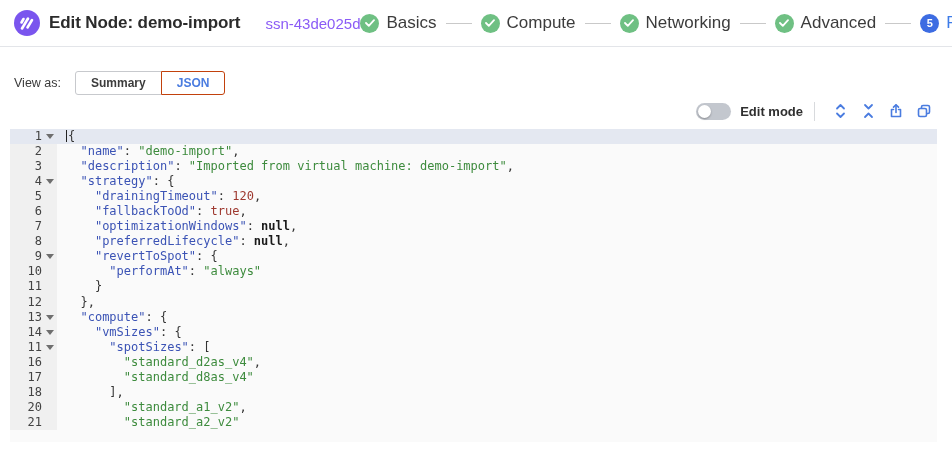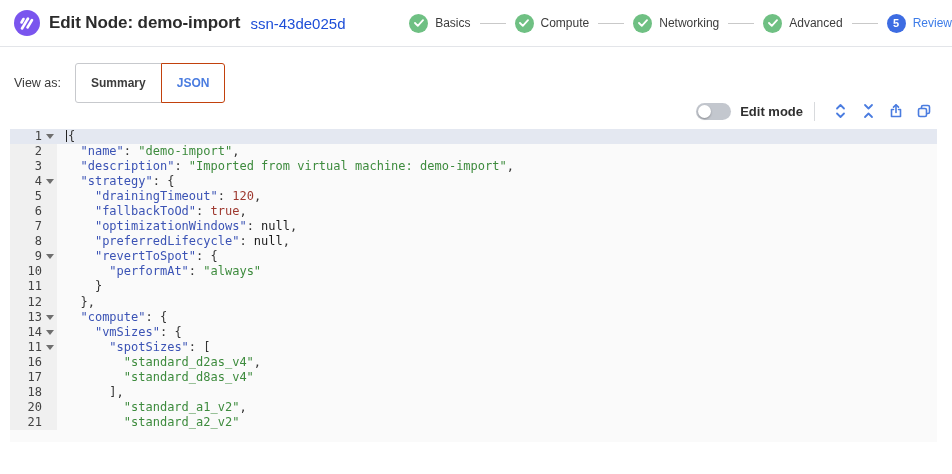--- a/index.html
+++ b/index.html
@@ -4,37 +4,37 @@
 <style>
   * { margin:0; padding:0; box-sizing:border-box; }
   html,body { width:952px; height:474px; background:#fff; overflow:hidden;
     font-family:"Liberation Sans", sans-serif; }
 
   
   .hdr { display:flex; align-items:center; height:47px; padding:0 0 0 14px;
     border-bottom:1px solid #e3e5e9; }
   .logo { width:26px; height:26px; flex:0 0 26px; margin-right:9px; }
   .ttl { font-size:17px; font-weight:bold; color:#2b2b2b; letter-spacing:-0.1px; white-space:nowrap; }
-  .nid { font-size:15px; color:#1d4ed8; margin-left:10px; white-space:nowrap; }
+  .nid { font-size:15px; color:#8b5cf6; margin-left:25px; white-space:nowrap; }
 
   .stepper { margin-left:auto; display:flex; align-items:center; }
   .step { display:flex; align-items:center; }
   .step-circle { width:19px; height:19px; border-radius:50%; display:flex;
     align-items:center; justify-content:center; flex:0 0 19px; }
   .step-circle.done { background:#6fc083; }
   .step-circle.current { background:#3d6ce2; color:#fff; font-size:11px; font-weight:bold; }
-  .step-label { font-size:12px; color:#3c3c3c; margin-left:7px; white-space:nowrap; }
+  .step-label { font-size:17px; color:#3c3c3c; margin-left:7px; white-space:nowrap; }
   .step.current .step-label { color:#3d7ce8; }
   .step-conn { width:26px; height:0; border-top:1.5px solid #c9c9c9; margin:0 9px; }
 
   
   .viewas { display:flex; align-items:center; margin:24px 0 0 14px; height:24px; }
   .viewas-label { font-size:12.5px; font-weight:normal; color:#3a3a3a; margin-right:14px; }
   .seg { display:flex; }
-  .seg-btn { height:40px; padding:0 15px; display:flex; align-items:center;
+  .seg-btn { height:24px; padding:0 15px; display:flex; align-items:center;
     font-size:12px; font-weight:bold; background:#fff; cursor:pointer; white-space:nowrap; }
   .seg-btn.plain { color:#3c3c3c; border:1px solid #c7c9cd; border-radius:3px 0 0 3px; }
   .seg-btn.active { color:#4a7ce0; border:1px solid #c2410c; border-radius:0 3px 3px 0; margin-left:-1px; }
 
   
   .toolbar { display:flex; align-items:center; justify-content:flex-end;
     margin:4px 14px 6px 0; height:24px; }
   .toggle { width:35px; height:17px; border-radius:9px; background:#c3c7ce;
     position:relative; margin-right:9px; cursor:pointer; }
   .toggle .knob { position:absolute; left:2px; top:2px; width:13px; height:13px;
@@ -57,21 +57,21 @@
     border-top:5px solid #6e6e6e; }
   .ed-code { flex:1; white-space:pre; padding-left:9px; color:#333; }
   .ed-row.hl .ed-num, .ed-row.hl .ed-fold, .ed-row.hl { background:#e4e8f1; }
   .caret { display:inline-block; width:0; height:12px; border-left:1.5px solid #222;
     vertical-align:-2px; margin-right:1px; }
   .tk-p { color:#333; }
   .tk-k { color:#3b53b5; }
   .tk-s { color:#3d8b3d; }
   .tk-n { color:#9e382f; }
   .tk-b { color:#9e382f; }
-  .tk-z { color:#1a1a1a; font-weight:normal; }
+  .tk-z { color:#1a1a1a; font-weight:bold; }
 </style>
 </head>
 <body>
 
 <div class="hdr">
   <svg class="logo" viewBox="0 0 26 26">
     <circle cx="13" cy="13" r="13" fill="#7a55ee"></circle>
     <g stroke="#fff" stroke-width="2.6" stroke-linecap="round">
       <line x1="8" y1="18.5" x2="14" y2="8.5"></line>
       <line x1="13.5" y1="17.5" x2="18" y2="10"></line>

